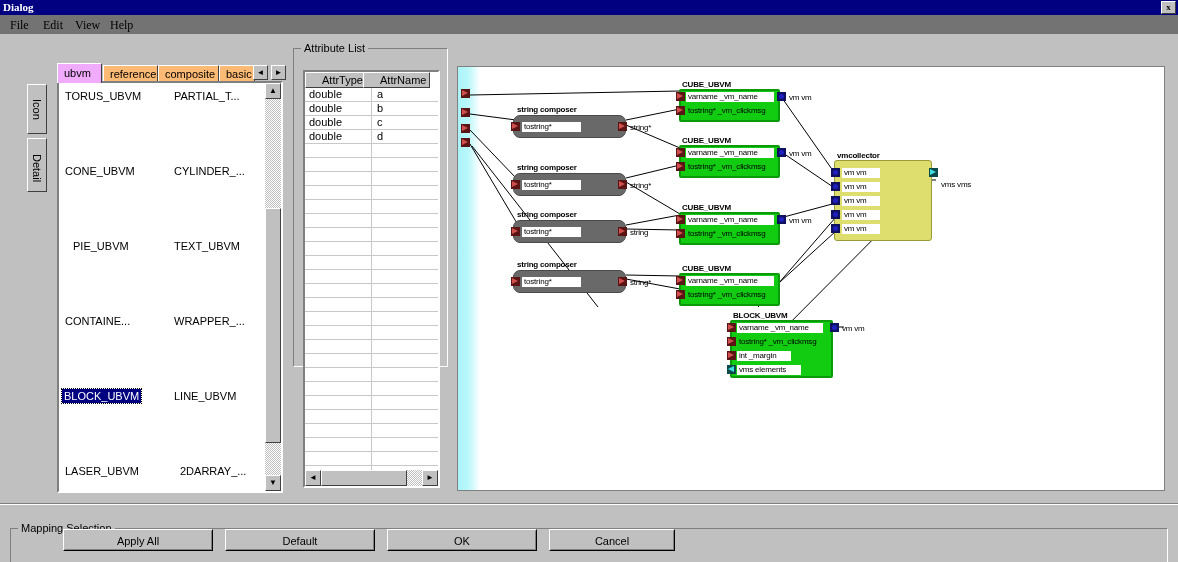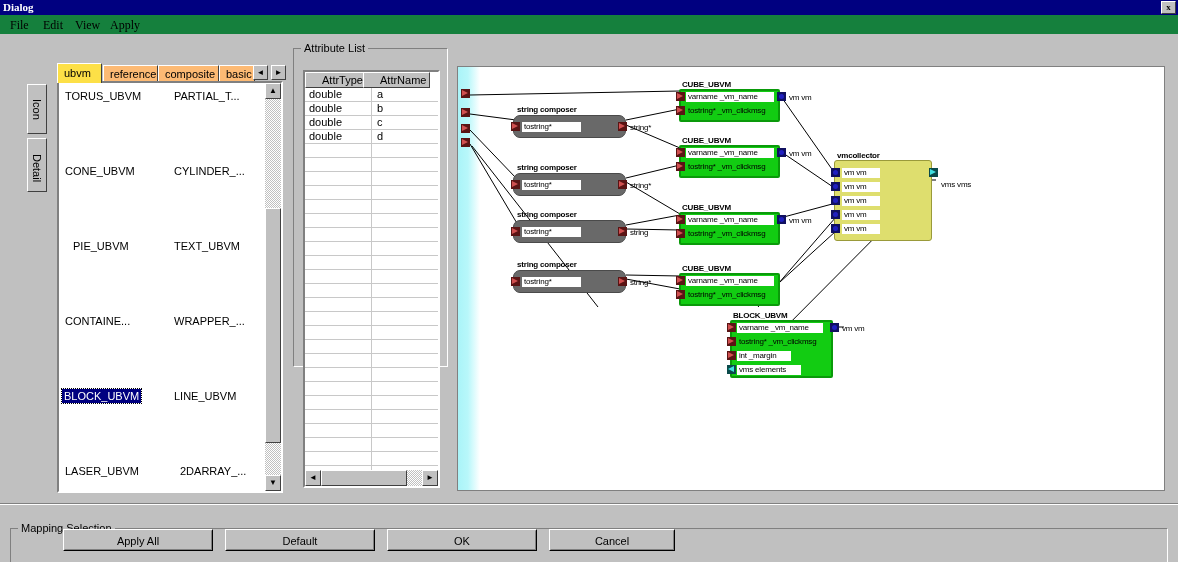--- a/index.html
+++ b/index.html
@@ -18,21 +18,21 @@
   }
   .titlebar .close{
     position:absolute;right:2px;top:1px;width:15px;height:13px;
     background:#c0c0c0;border:1px solid #fff;border-right-color:#404040;border-bottom-color:#404040;
     color:#000;font-size:9px;font-weight:bold;line-height:11px;text-align:center;
     box-sizing:border-box;cursor:pointer;
   }
   
   .menubar{
     position:absolute;left:0;top:15px;width:1178px;height:19px;
-    background:#15803d;
+    background:#737373;
   }
   .menubar .mi{
     position:absolute;top:3px;height:14px;line-height:14px;
     font-family:"Liberation Serif", serif;font-size:12px;padding:0 5px;cursor:default;
   }
 
   
   .vtab{
     position:absolute;width:20px;background:#c0c0c0;
     border:1px solid #fff;border-right-color:#404040;border-bottom-color:#404040;
@@ -48,21 +48,21 @@
   }
   
   .tabstrip{position:absolute;left:57px;top:63px;width:226px;height:19px;}
   .tabitem{
     position:absolute;top:2px;height:28px;line-height:16px;
     background:#fdba74;padding:0 6px;box-sizing:border-box;
     border:1px solid #fff;border-bottom:none;border-right-color:#404040;
     font-family:"Liberation Sans", sans-serif;font-size:11px;
     cursor:pointer;white-space:nowrap;overflow:hidden;
   }
-  .tabitem.active{top:0;height:20px;line-height:18px;z-index:5;background:#fde047;}
+  .tabitem.active{top:0;height:20px;line-height:18px;z-index:5;background:#f0abfc;}
   .tabspin{
     position:absolute;top:2px;width:15px;height:15px;background:#c0c0c0;
     border:1px solid #fff;border-right-color:#404040;border-bottom-color:#404040;
     box-sizing:border-box;cursor:pointer;text-align:center;line-height:13px;font-size:8px;
   }
   
   .palette{
     position:absolute;left:57px;top:81px;width:226px;height:412px;
     background:#fff;box-sizing:border-box;
     border:2px solid;border-color:#808080 #ffffff #ffffff #808080;
@@ -167,21 +167,21 @@
 
 <div class="titlebar">
   <span>Dialog</span>
   <div class="close">x</div>
 </div>
 
 <div class="menubar">
   <div class="mi" style="left:5px">File</div>
   <div class="mi" style="left:38px">Edit</div>
   <div class="mi" style="left:70px">View</div>
-  <div class="mi" style="left:105px">Apply</div>
+  <div class="mi" style="left:105px">Help</div>
 </div>
 
 <div class="vtab" style="left:27px;top:84px;height:50px">
   <span style="margin-top:17px">Icon</span>
 </div>
 <div class="vtab" style="left:27px;top:138px;height:54px">
   <span style="margin-top:18px">Detail</span>
 </div>
 
 <div class="tabstrip">

